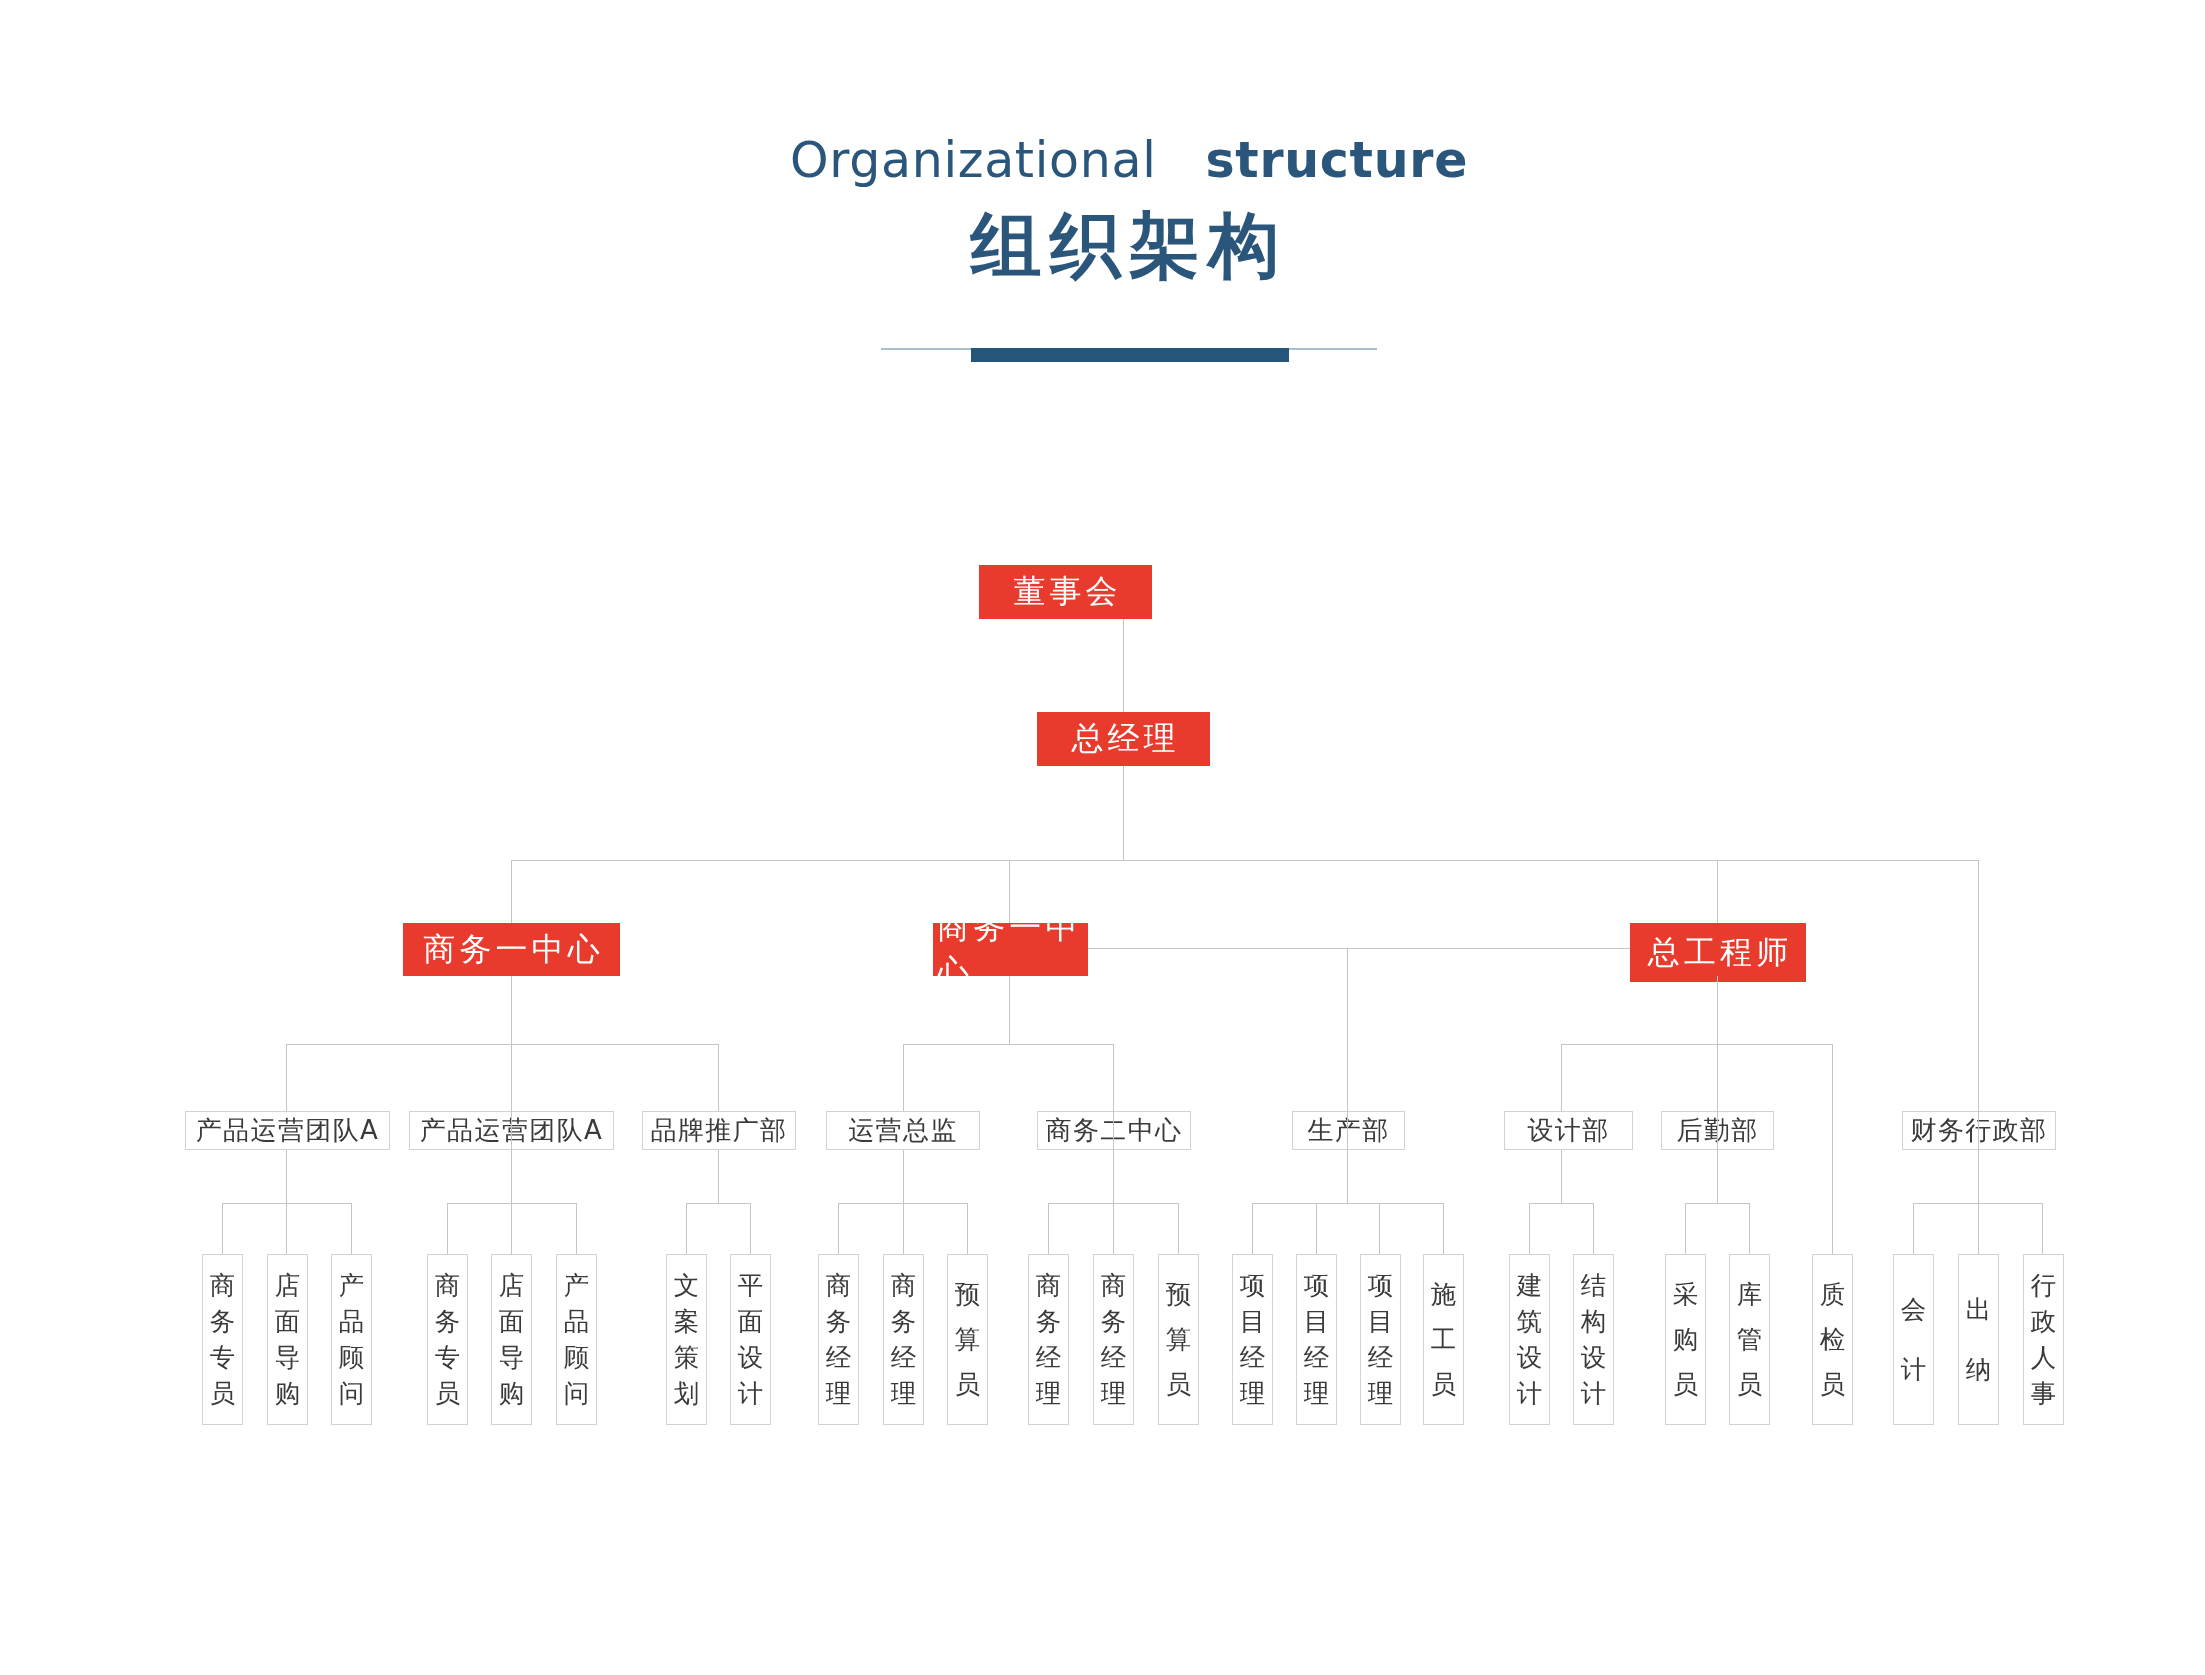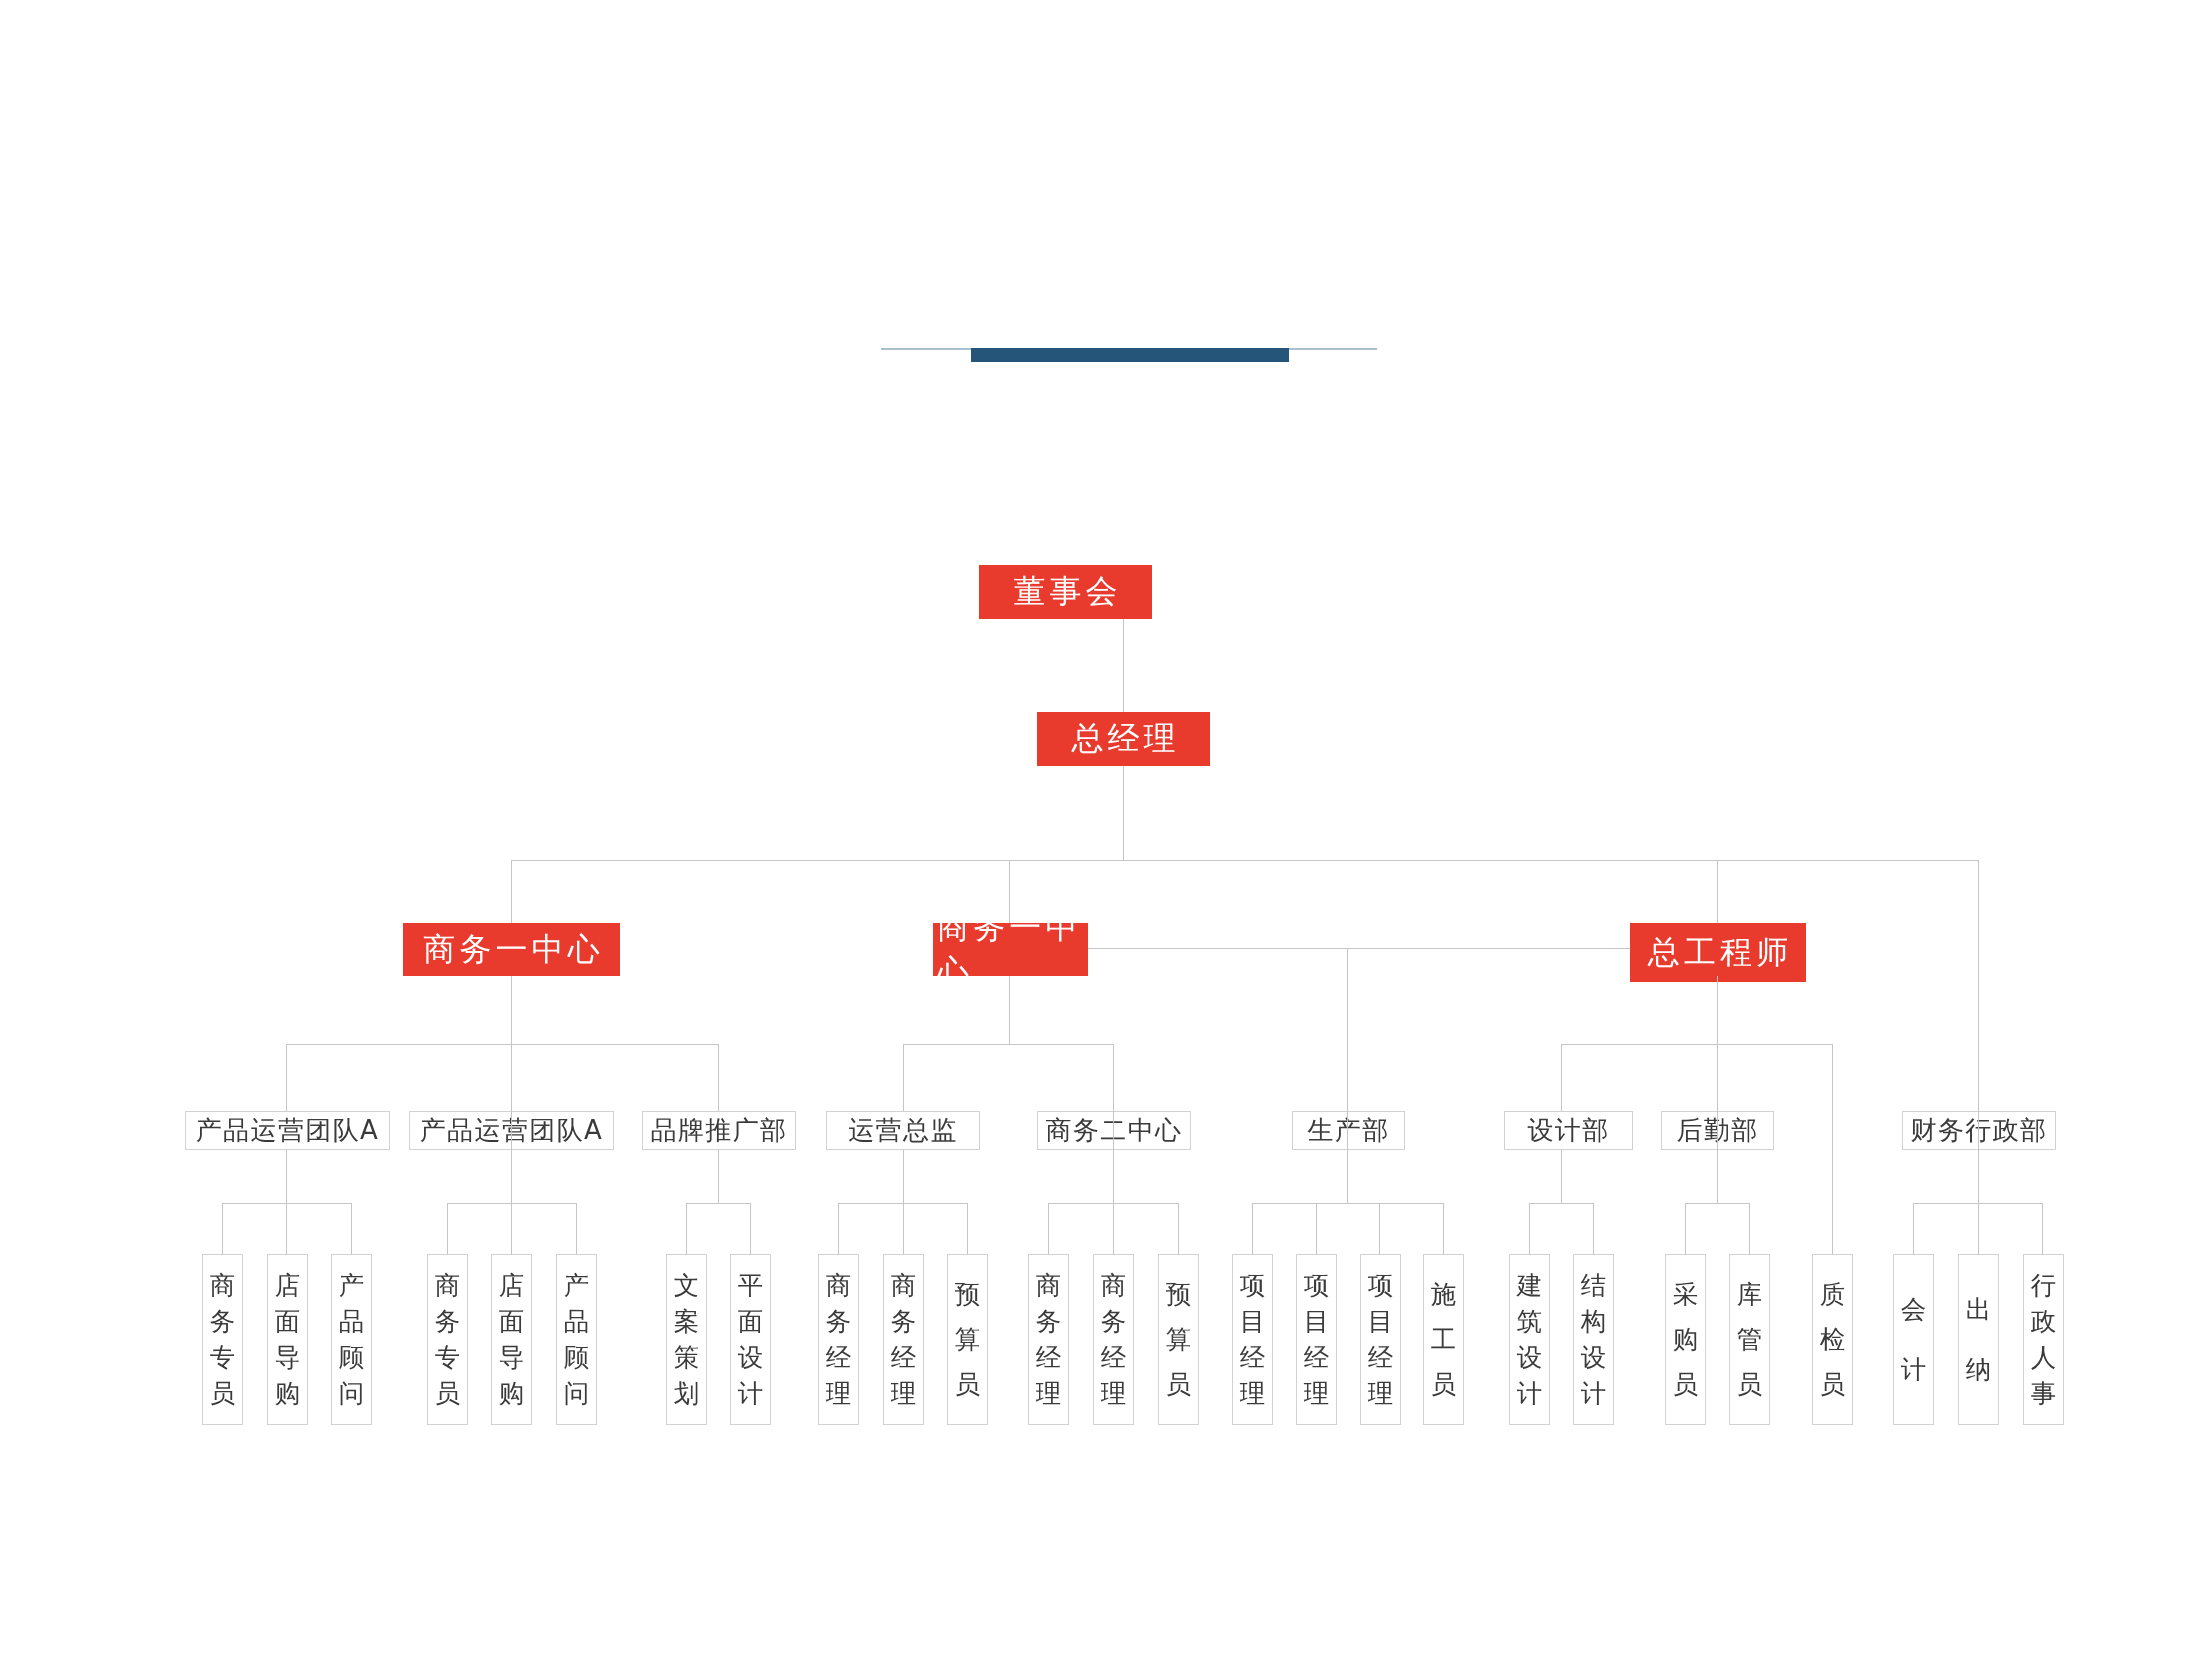--- a/index.html
+++ b/index.html
@@ -88,20 +88,26 @@
     padding: 6.9px 0;
   }
   .role span { position: relative; z-index: 4; line-height: 1; }
 </style>
 </head>
 <body>
 
 <div id="canvas">
 
   <div id="title-block">
+    <div id="title-en">
+      <span class="light">Organizational</span>
+      <span class="light">&nbsp;</span>
+      <span class="bold">structure</span>
+    </div>
+    <div id="title-zh">组织架构</div>
   </div>
   <div id="divider-line"></div>
   <div id="divider-bar"></div>
 
   <div id="connectors">
       <div class="ln" style="left: 1123px; top: 619px; width: 1.4px; height: 93px;"></div>
       <div class="ln" style="left: 1123px; top: 765px; width: 1.4px; height: 95px;"></div>
       <div class="ln" style="left: 512px; top: 860px; width: 1467px; height: 1.4px;"></div>
       <div class="ln" style="left: 511px; top: 860px; width: 1.4px; height: 63px;"></div>
       <div class="ln" style="left: 1009px; top: 860px; width: 1.4px; height: 63px;"></div>

